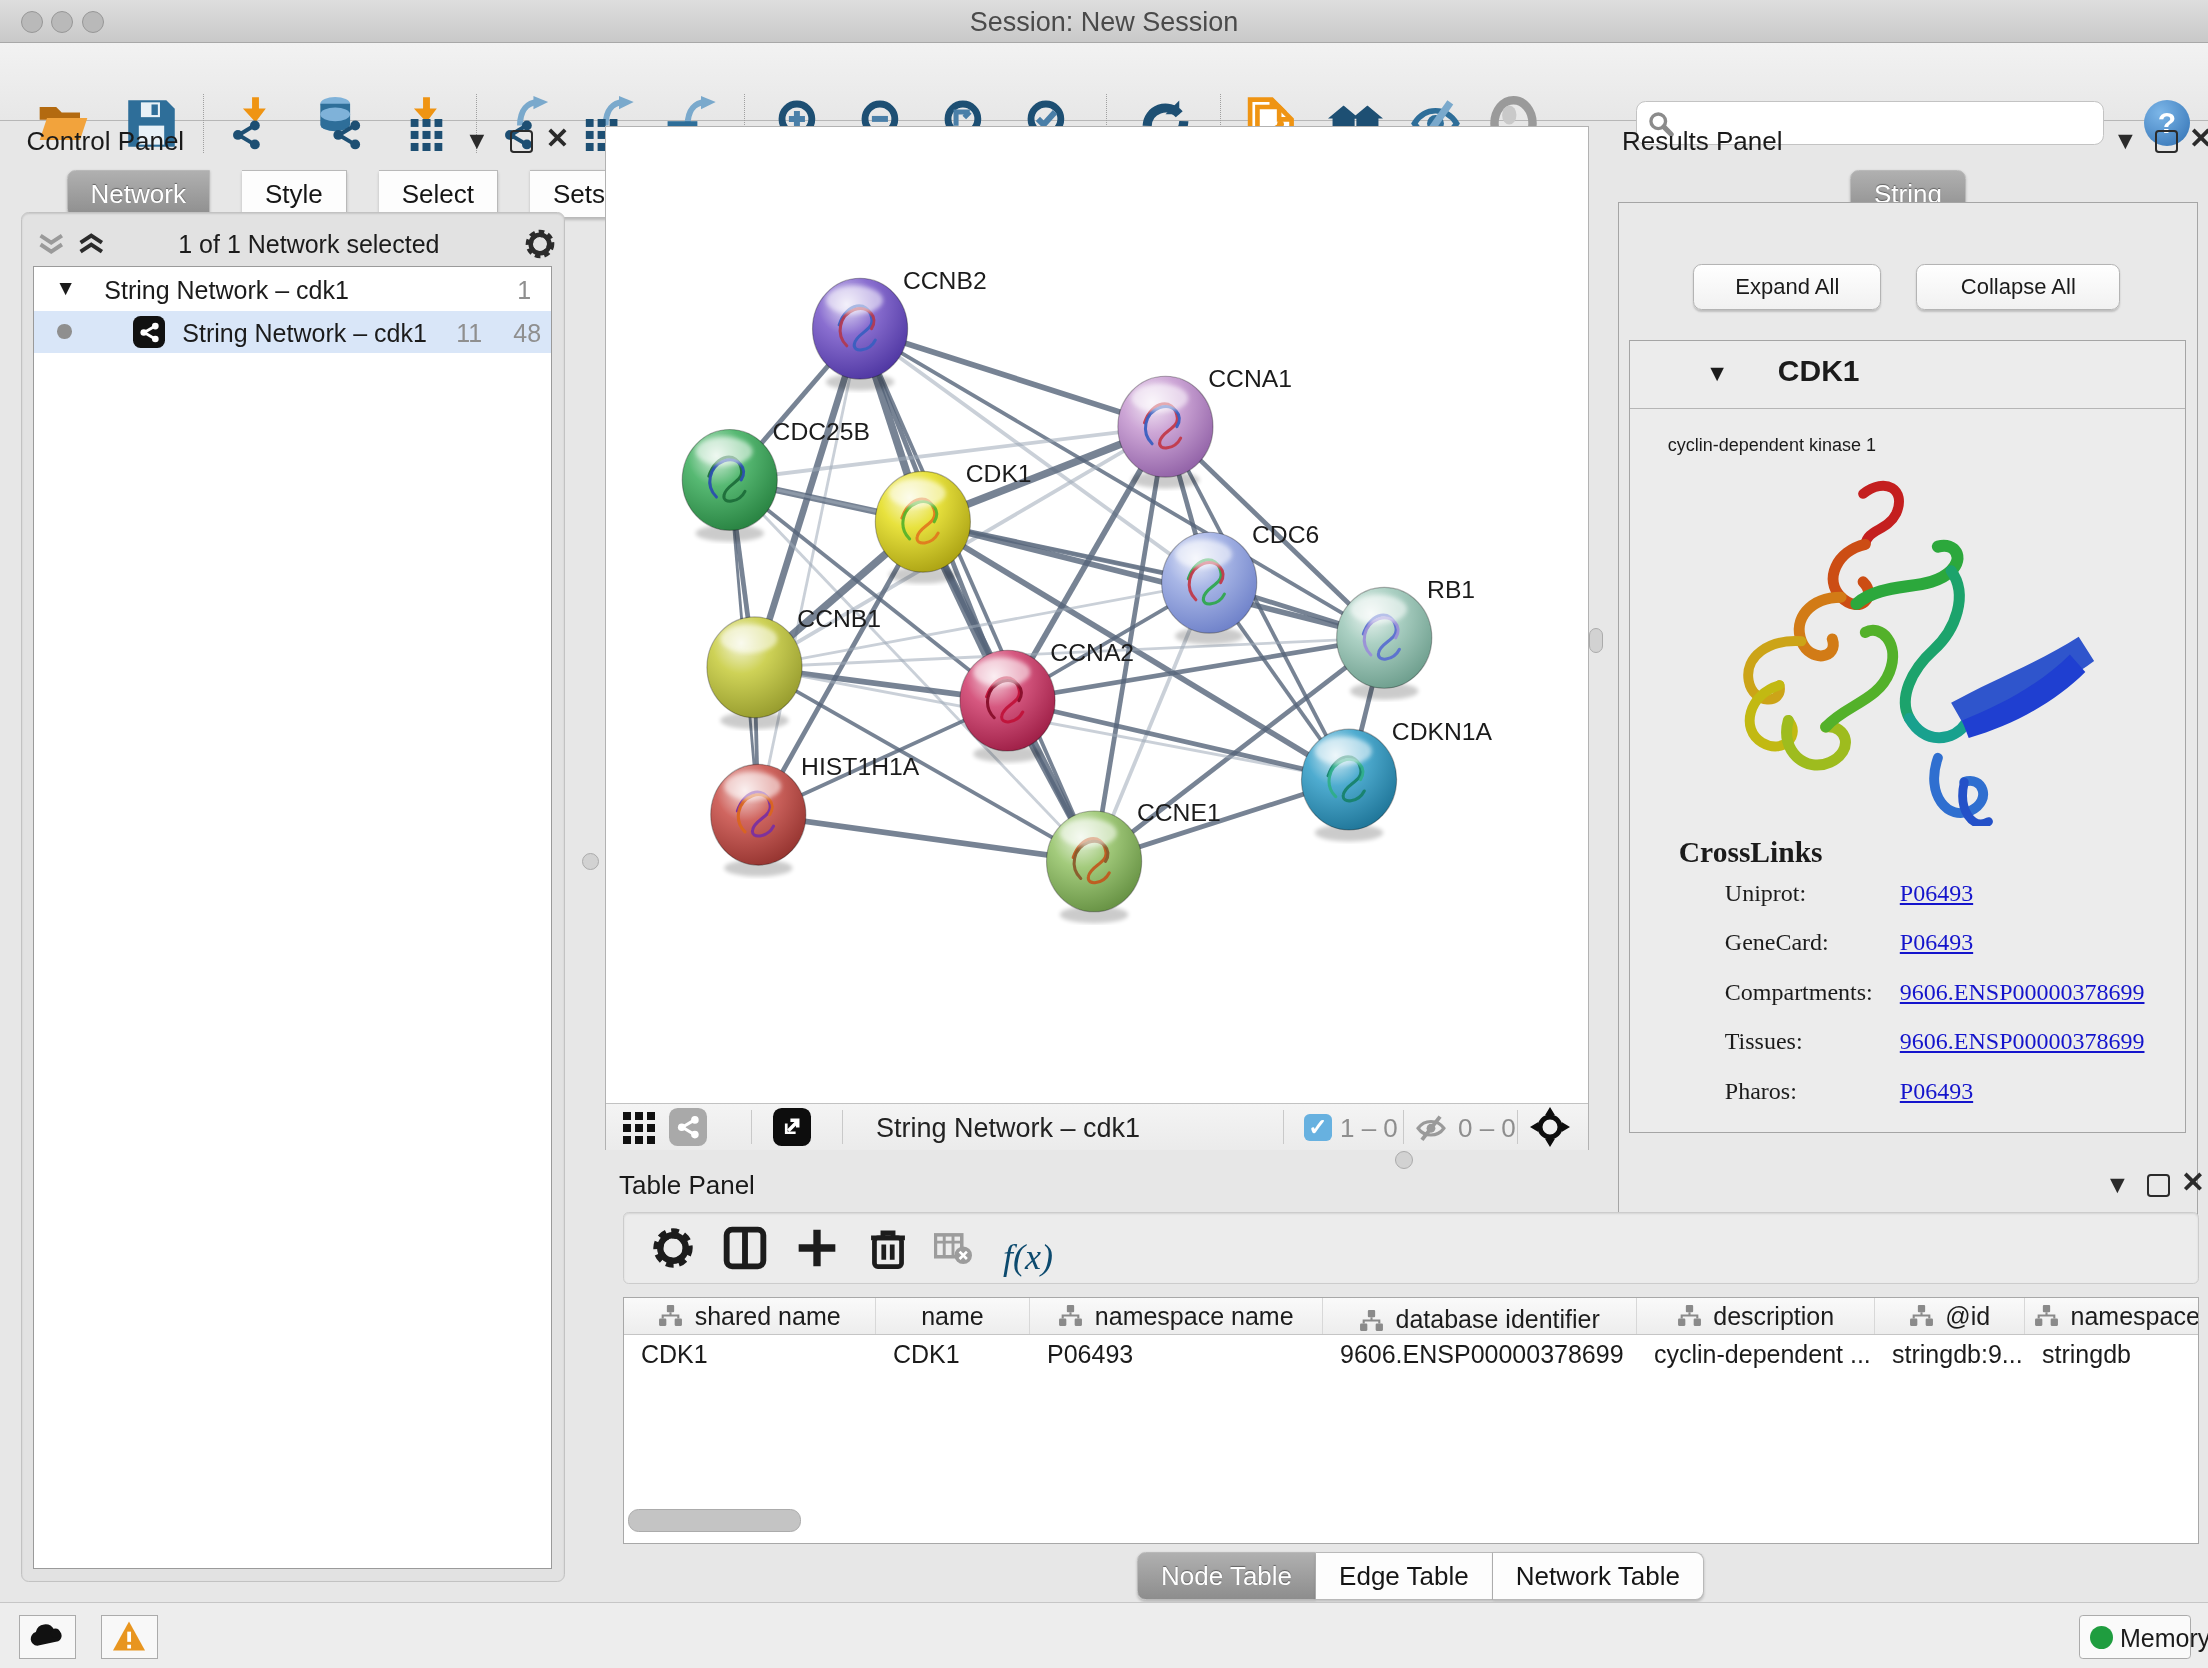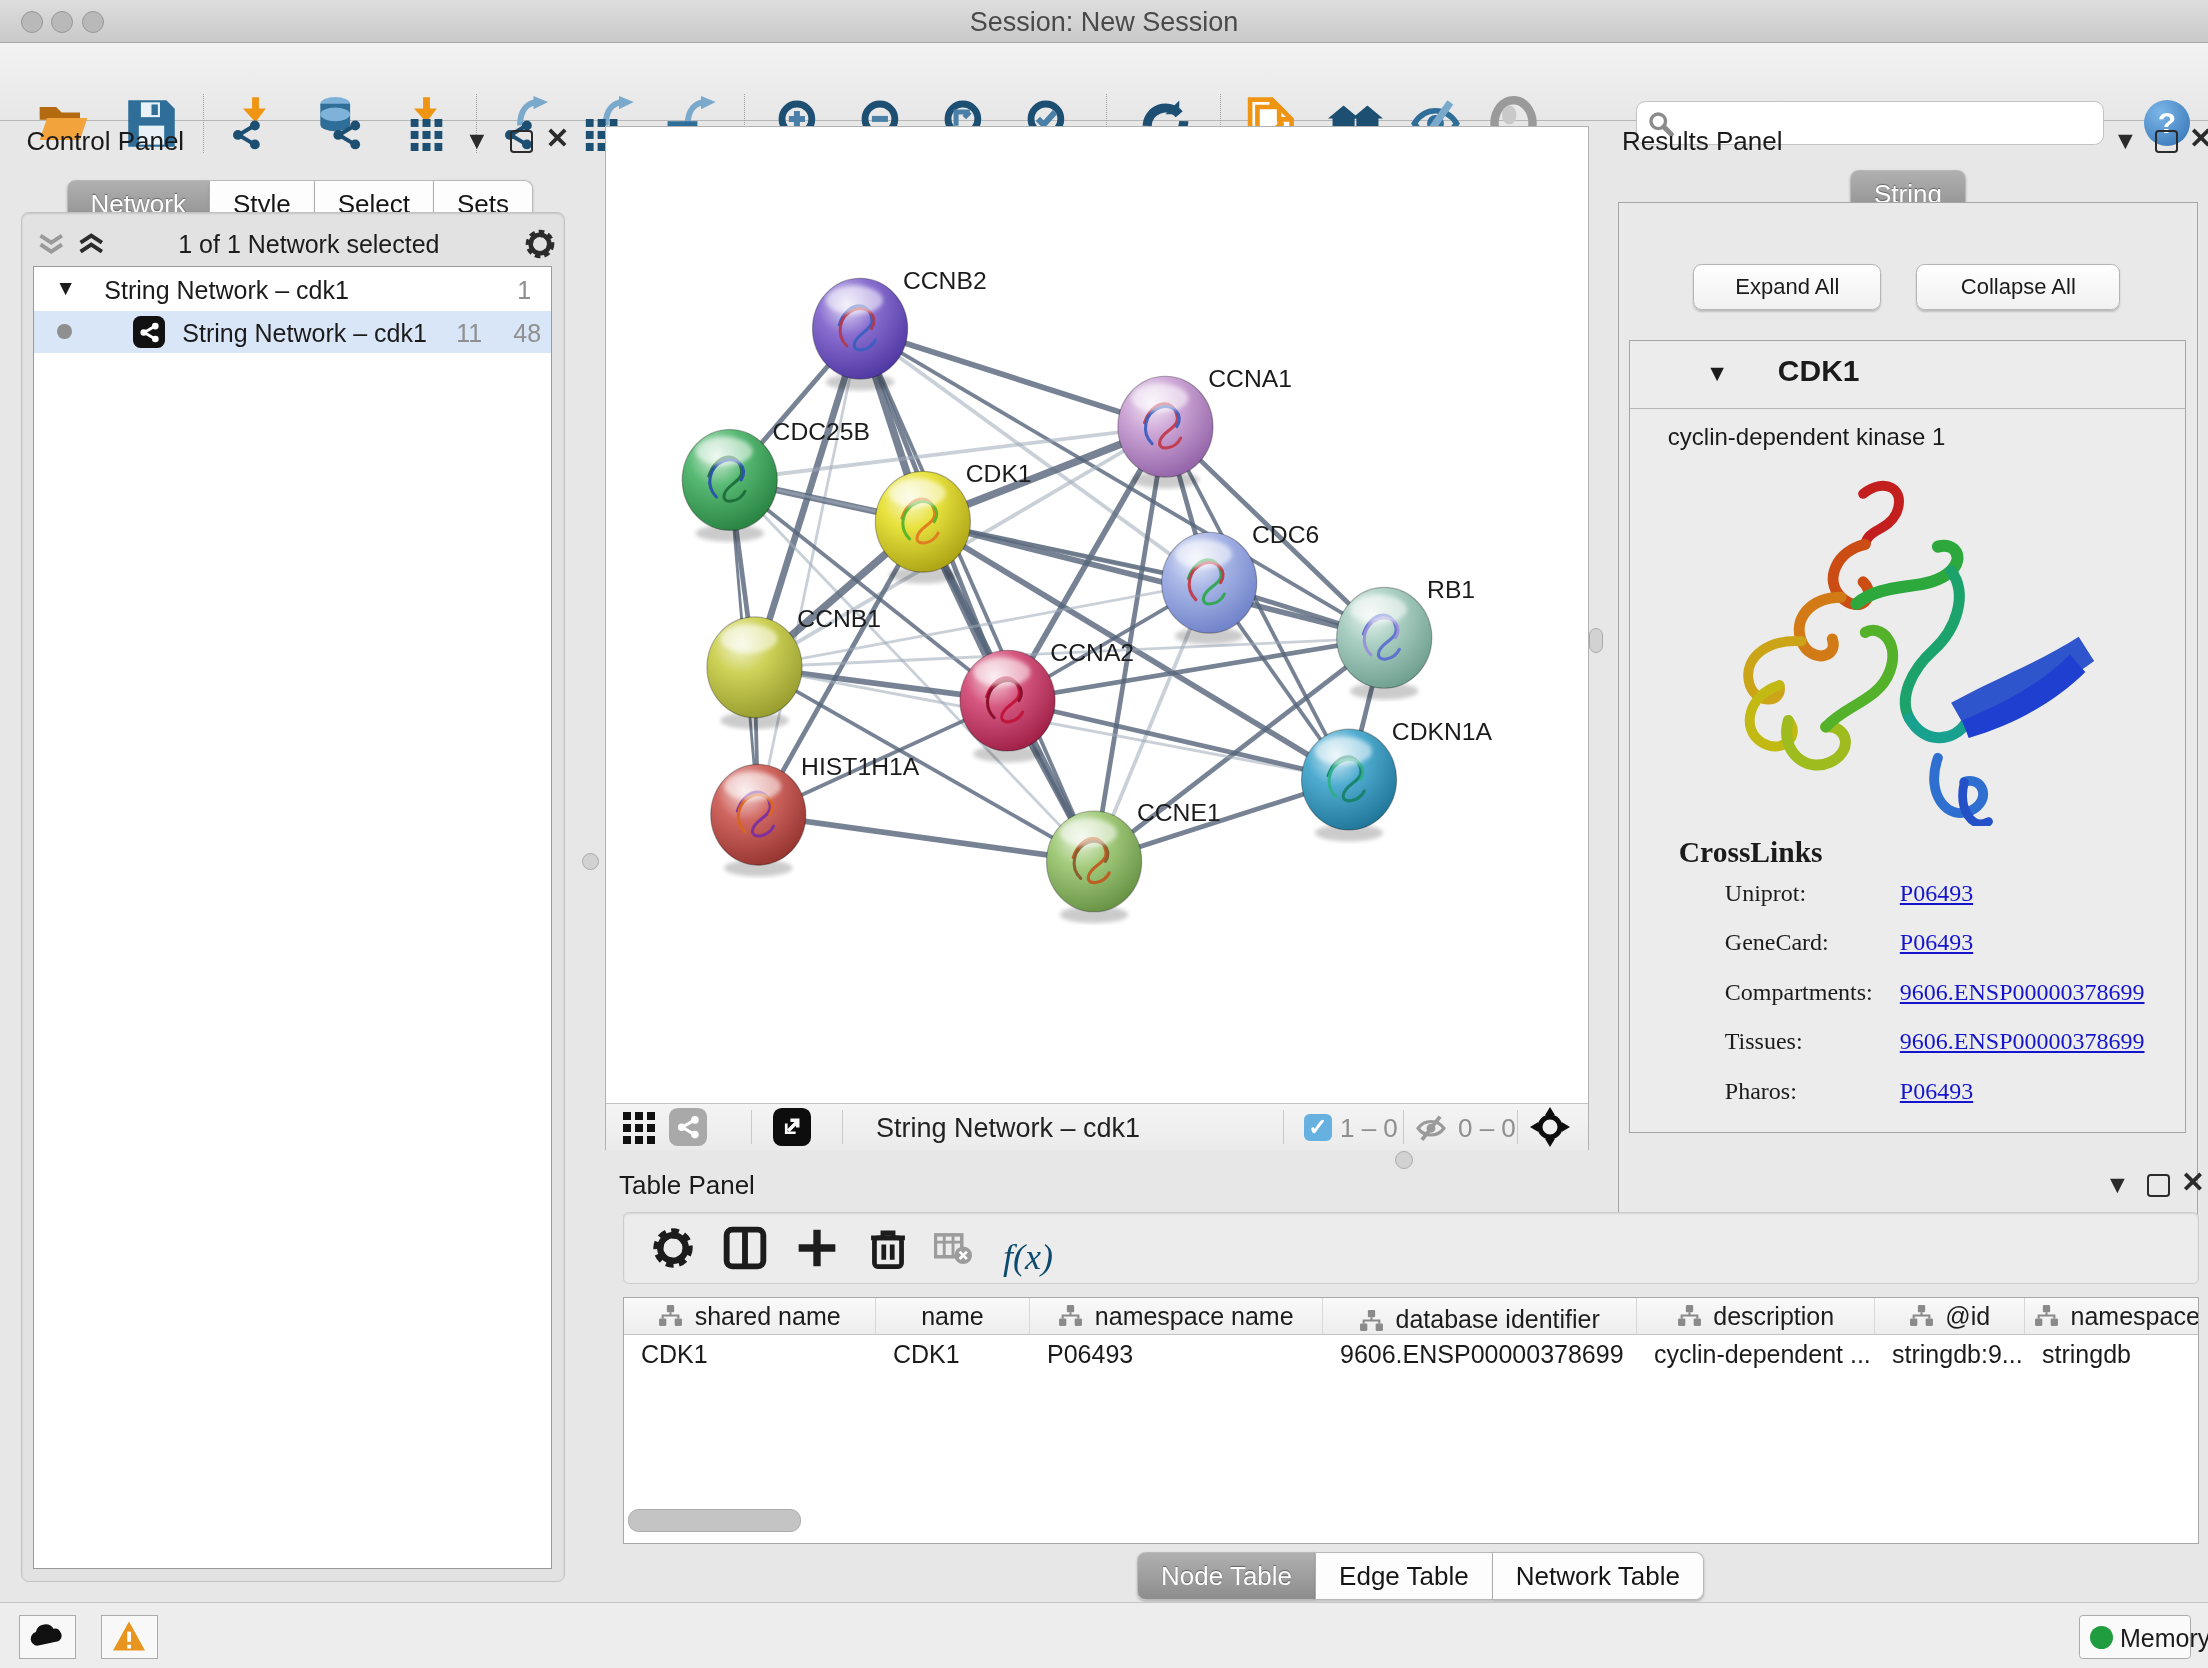--- a/index.html
+++ b/index.html
@@ -38,21 +38,21 @@
   .tab{height:46px;line-height:46px;padding:0 23px;background:#fdfdfd;border:1px solid #b9b9b9;
     border-left:none;font-size:26px;color:#151515;box-shadow:0 1.9px 2.9px rgba(0,0,0,.2);}
   .tab:first-child{border-left:1px solid #b9b9b9;border-radius:8.6px 0 0 8.6px;}
   .tab:last-child{border-radius:0 8.6px 8.6px 0;}
   .tab.sel{background:linear-gradient(#b0b0b0,#8d8d8d);color:#fff;
     text-shadow:0 -1px 1px rgba(0,0,0,.4);}
   .tab.single{border-radius:8.6px;border-left:1px solid #b9b9b9;}
 
   
   #control-panel{position:absolute;left:7.6px;top:124px;width:567px;height:1476px;}
-  #cp-tabs{position:absolute;left:59px;top:56px;}
+  #cp-tabs{position:absolute;left:59px;top:46px;gap:32px;}
   #cp-body{position:absolute;left:13.3px;top:88px;width:542px;height:1368px;background:#e2e2e2;
     border:1px solid #c2c2c2;border-radius:7.6px;box-shadow:inset 0 1px 1.9px rgba(0,0,0,.12);}
   #cp-selector{position:absolute;left:0;top:7.6px;width:100%;height:46px;}
   #cp-selector .txt{position:absolute;left:16px;top:9.5px;width:100%;text-align:center;font-size:25px;}
   #cp-listbox{position:absolute;left:11.4px;top:53px;width:517px;height:1301px;background:#fff;
     border:1.9px solid #9a9a9a;overflow:hidden;}
   .treerow{position:absolute;left:0;width:100%;height:42px;font-size:25px;}
   .treerow .lbl{position:absolute;top:7.6px;}
   .treerow .cnt{position:absolute;top:7.6px;color:#8f8f8f;}
   #row-child{background:#d9e6f8;}
@@ -82,21 +82,21 @@
   #rp-outer{position:absolute;left:13.3px;top:78px;width:578px;height:1058px;background:#e9e9e9;
     border:1.9px solid #a5a5a5;}
   .rp-btn{position:absolute;top:61px;height:44px;background:linear-gradient(#fff,#f1f1f1);
     border:1px solid #b4b4b4;border-radius:8.6px;font-size:22px;text-align:center;line-height:44px;
     box-shadow:0 1.9px 1.9px rgba(0,0,0,.18);}
   #rp-inner{position:absolute;left:9.5px;top:137px;width:555px;height:791px;background:#ececec;
     border:1.9px solid #a5a5a5;}
   #cdk-head{position:absolute;left:0;top:0;width:100%;height:67px;border-bottom:1.9px solid #b5b5b5;}
   #cdk-head .tri{position:absolute;left:76px;top:19px;font-size:23px;color:#1b1b1b;}
   #cdk-head .nm{position:absolute;left:148px;top:13.3px;font-size:30px;font-weight:bold;}
-  #cdk-desc{position:absolute;left:38px;top:82px;font-size:24px;}
+  #cdk-desc{position:absolute;left:38px;top:94px;font-size:18px;}
   #ribbon{position:absolute;left:57px;top:133px;}
   #xl-wrap{position:absolute;left:0px;top:495px;width:100%;
     font-family:"Liberation Serif",serif;}
   #xl-head{position:absolute;left:49px;top:0;font-size:29.5px;font-weight:bold;}
   .xlrow{position:absolute;left:7px;width:100%;height:49px;font-size:24px;}
   .xlrow .l{position:absolute;left:88px;top:0;}
   .xlrow .v{position:absolute;left:263px;top:0;color:#1414cc;text-decoration:underline;}
 
   
   #table-panel{position:absolute;left:604px;top:1166px;width:1605px;height:438px;}

